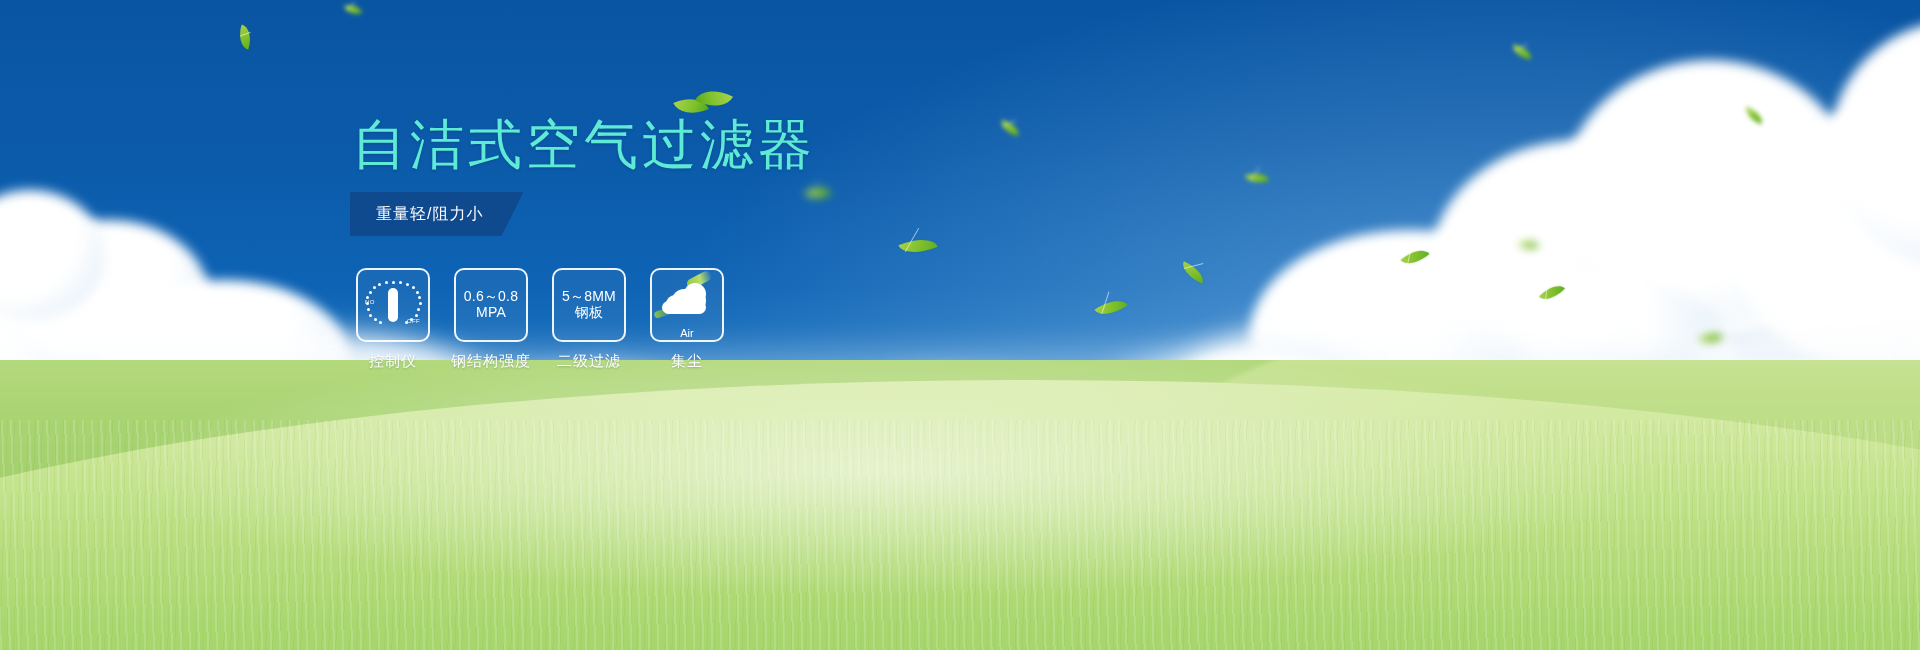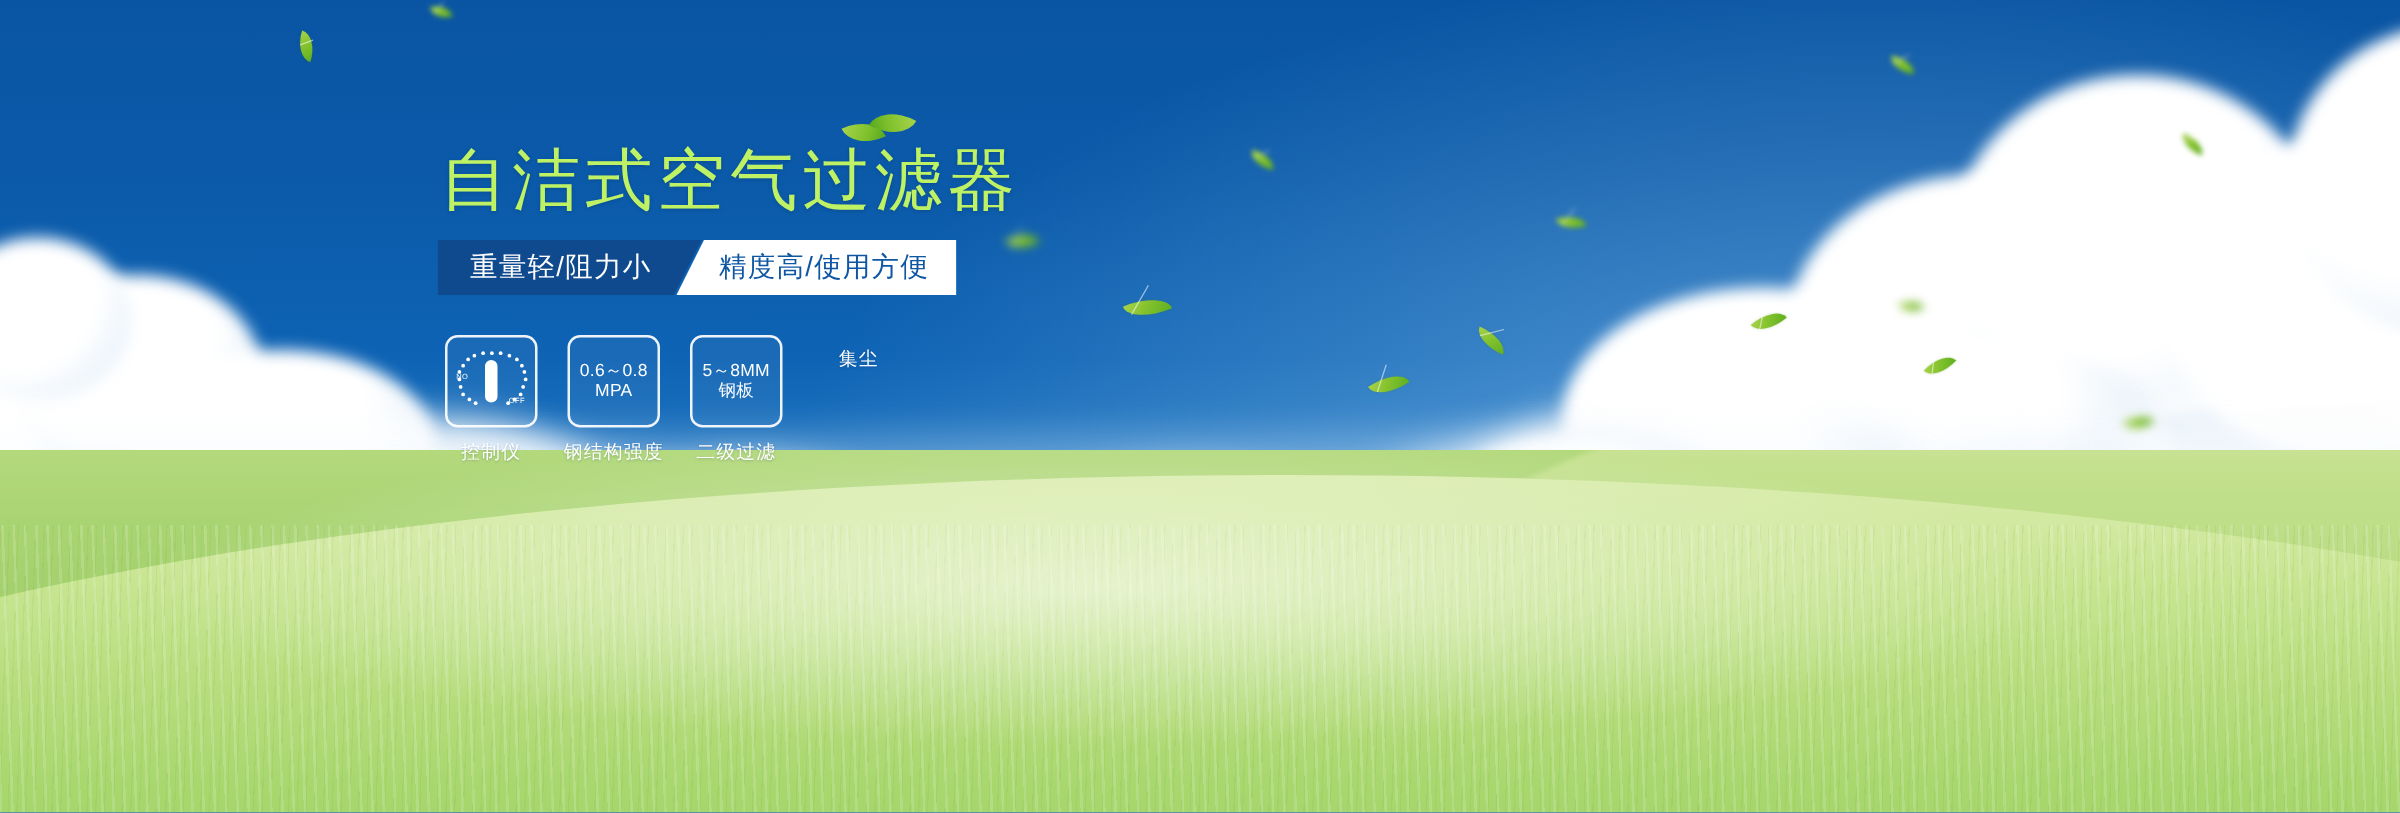--- a/index.html
+++ b/index.html
@@ -84,36 +84,36 @@
     background:rgba(255,255,255,.55);transform:rotate(-38deg);transform-origin:left center;
   }
   .leaf.blur{filter:blur(2.2px);}
   .leaf.blur2{filter:blur(4px);}
 
   
   .content{position:absolute;left:0;top:0;width:1920px;height:650px;}
 
   .title{
     position:absolute;left:352px;top:112px;
-    font-size:54px;line-height:64px;letter-spacing:4px;color:#bef264;
+    font-size:54px;line-height:64px;letter-spacing:4px;color:#5eead4;
     font-weight:400;white-space:nowrap;
     text-shadow:0 1px 3px rgba(0,40,90,.30);
   }
 
   
   .titleLeaves{position:absolute;left:676px;top:86px;width:56px;height:40px;}
   .tl{position:absolute;background:linear-gradient(135deg,#a8d44b 0%,#7ec02c 60%,#55a81e 100%);border-radius:0 100% 0 100%;}
   .tl1{left:0;top:10px;width:30px;height:20px;transform:rotate(-24deg);}
   .tl2{left:22px;top:2px;width:32px;height:21px;transform:rotate(28deg) scaleX(-1);}
 
   
   .pills{position:absolute;left:350px;top:192px;display:flex;align-items:stretch;height:44px;}
   .pill{
     display:flex;align-items:center;justify-content:center;
-    font-size:22px;letter-spacing:1px;white-space:nowrap;
+    font-size:16px;letter-spacing:1px;white-space:nowrap;
   }
   .pill-a{
     background:#104a8e;color:#ffffff;padding:0 26px;
     clip-path:polygon(0 0,100% 0,calc(100% - 22px) 100%,0 100%);
     padding-right:40px;
   }
   .pill-b{
     background:#ffffff;color:#0f56a3;padding:0 22px 0 10px;
     margin-left:-20px;
     clip-path:polygon(22px 0,100% 0,100% 100%,0 100%);
@@ -246,21 +246,20 @@
 
     <div class="titleLeaves">
       <div class="tl tl1"></div>
       <div class="tl tl2"></div>
     </div>
 
     <div class="title">自洁式空气过滤器</div>
 
     <div class="pills">
       <div class="pill pill-a">重量轻/阻力小</div>
-      <div class="pill pill-b">精度高/使用方便</div>
     </div>
 
     <div class="features">
 
       <div class="feature">
         <div class="fbox">
           <div class="gauge">
             <div class="dot" style="left:27px;top:2px;"></div>
             <div class="dot" style="left:34px;top:2.4px;"></div>
             <div class="dot" style="left:41px;top:4px;"></div>
@@ -301,18 +300,29 @@
 
       <div class="feature">
         <div class="fbox">
           <div class="ftext">5～8MM</div>
           <div class="ftext">钢板</div>
         </div>
         <div class="flabel">二级过滤</div>
       </div>
 
       <div class="feature">
+        <div class="fbox">
+          <div class="aircloud">
+            <div class="swoosh"></div>
+            <div class="swoosh2"></div>
+            <div class="c1"></div>
+              <div class="c2"></div>
+              <div class="c3"></div>
+              <div class="c4"></div>
+            <div class="airtxt">Air</div>
+          </div>
+        </div>
         <div class="flabel">集尘</div>
       </div>
 
     </div>
   </div>
 </div>
 
 </body></html>

